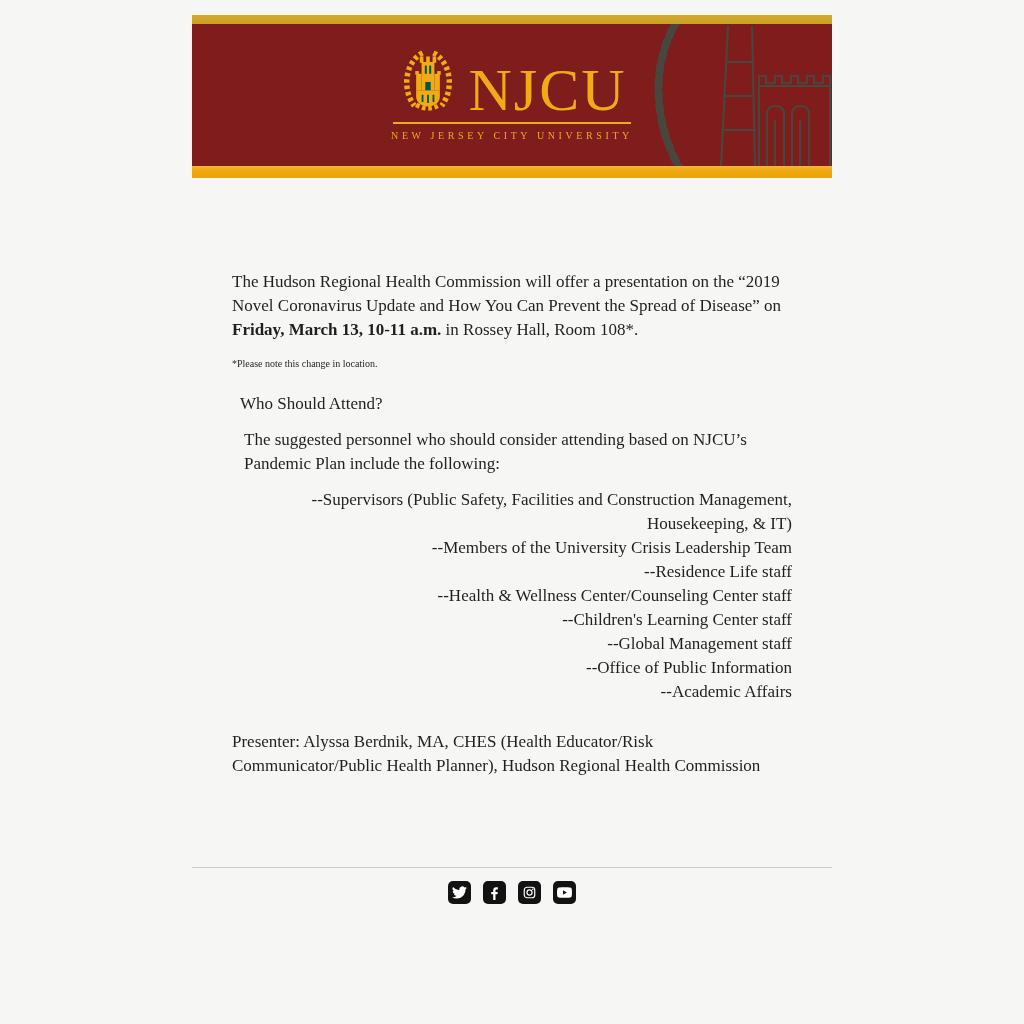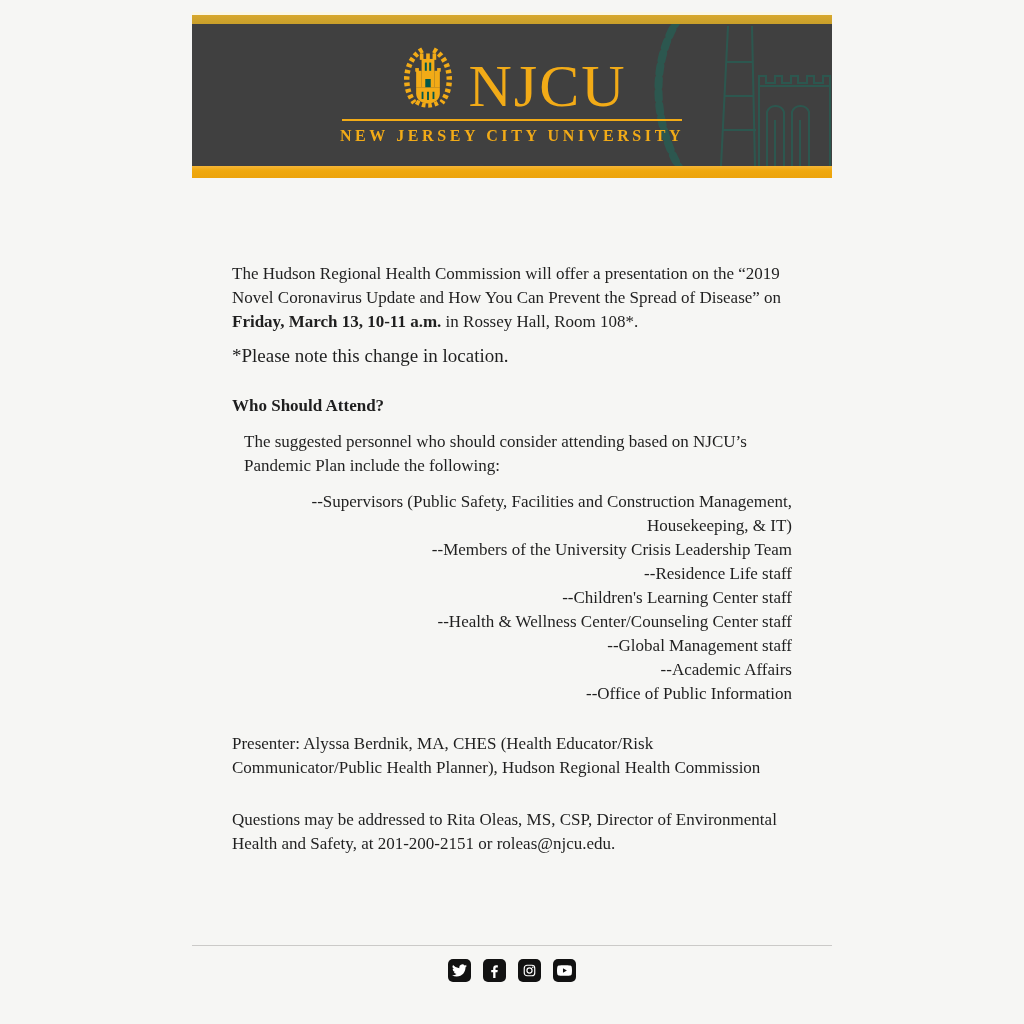--- a/index.html
+++ b/index.html
@@ -11,48 +11,48 @@
     overflow:hidden;
   }
   .email { width:640px; margin:0 auto; padding-top:12px; }
 
   
   .bar-top {
     height:12px;
     background:linear-gradient(180deg,#fbf7e4 0%,#fbf7e4 24%,#d8a82d 24%,#c99f2a 100%);
   }
   .green-band {
-    height:142px; background:#404040; position:relative; overflow:hidden;
+    height:142px; background:#7f1d1d; position:relative; overflow:hidden;
     display:flex; align-items:center; justify-content:center;
   }
   .bar-bottom {
     height:12px;
     background:linear-gradient(180deg,#f6b637 0%,#efa80d 40%,#eca30b 100%);
   }
   .watermark { position:absolute; right:0; top:0; height:142px; opacity:.55; }
   .logo { position:relative; z-index:2; color:#f2ab17; text-align:center; }
   .logo-top { display:flex; align-items:flex-end; justify-content:center; gap:9px; }
   .crest { display:block; }
   .acronym {
     font-size:60px; line-height:.84; letter-spacing:2px; font-weight:400;
     color:#f2ab17; white-space:nowrap;
   }
   .logo-rule { height:2px; background:#f2ab17; margin:7px 2px 6px; }
   .wordmark {
-    font-size:16px; font-weight:700; letter-spacing:3.6px; white-space:nowrap;
+    font-size:10px; font-weight:400; letter-spacing:3.6px; white-space:nowrap;
     color:#f2ab17;
   }
 
   
   .content { padding:76px 40px 0; font-size:17px; line-height:24px; }
   .salutation { margin:0 0 14px; }
-  .para { margin:8px 0 12px; }
-  .note { font-size:19px; line-height:19px; margin:0 0 29px; }
+  .para { margin:16px 0 12px; }
+  .note { font-size:10px; line-height:19px; margin:0 0 19px; }
   .attend-block { margin:0 0 10px; }
-  .attend-heading { font-weight:700; }
+  .attend-heading { font-weight:400;margin-left:8px; }
   .attend-text { margin:12px; }
   .list { margin:0 0 26px;text-align:right; }
   .list-item { margin:0; }
   .presenter { margin:12px 0 28px; }
   .questions { margin:0; }
 
   
   .footer { margin-top:89px; border-top:1px solid #cbcac8; padding-top:13px; }
   .social-row { display:flex; justify-content:center; gap:12px; }
   .social-btn {
@@ -133,30 +133,29 @@
 
     <div class="attend-block">
       <div class="attend-heading">Who Should Attend?</div>
       <p class="attend-text">The suggested personnel who should consider attending based on NJCU’s Pandemic Plan include the following:</p>
     </div>
 
     <div class="list">
       <div class="list-item">--Supervisors (Public Safety, Facilities and Construction Management, Housekeeping, &amp; IT)</div>
       <div class="list-item">--Members of the University Crisis Leadership Team</div>
       <div class="list-item">--Residence Life staff</div>
+      <div class="list-item">--Health &amp; Wellness Center/Counseling Center staff</div>
       <div class="list-item">--Children's Learning Center staff</div>
-      <div class="list-item">--Health &amp; Wellness Center/Counseling Center staff</div>
       <div class="list-item">--Global Management staff</div>
+      <div class="list-item">--Office of Public Information</div>
       <div class="list-item">--Academic Affairs</div>
-      <div class="list-item">--Office of Public Information</div>
     </div>
 
     <p class="presenter">Presenter: Alyssa Berdnik, MA, CHES (Health Educator/Risk Communicator/Public Health Planner), Hudson Regional Health Commission</p>
 
-    <p class="questions">Questions may be addressed to Rita Oleas, MS, CSP, Director of Environmental Health and Safety, at 201-200-2151 or roleas@njcu.edu.</p>
   </div>
 
   <div class="footer">
     <div class="social-row">
 
       <a class="social-btn" aria-label="Twitter">
         <svg width="15" height="15" viewBox="0 0 24 24" fill="#ffffff">
           <path d="M23.95 4.57a10 10 0 01-2.82.77 4.96 4.96 0 002.16-2.72c-.95.56-2 .96-3.12 1.19a4.92 4.92 0 00-8.38 4.48A13.94 13.94 0 011.64 3.16a4.92 4.92 0 001.52 6.57 4.9 4.9 0 01-2.23-.61v.06a4.92 4.92 0 003.95 4.83 4.99 4.99 0 01-2.21.08 4.94 4.94 0 004.6 3.42A9.87 9.87 0 010 19.54a13.94 13.94 0 007.55 2.21c9.06 0 14-7.5 14-14v-.64a10 10 0 002.4-2.54z"></path>
         </svg>
       </a>

